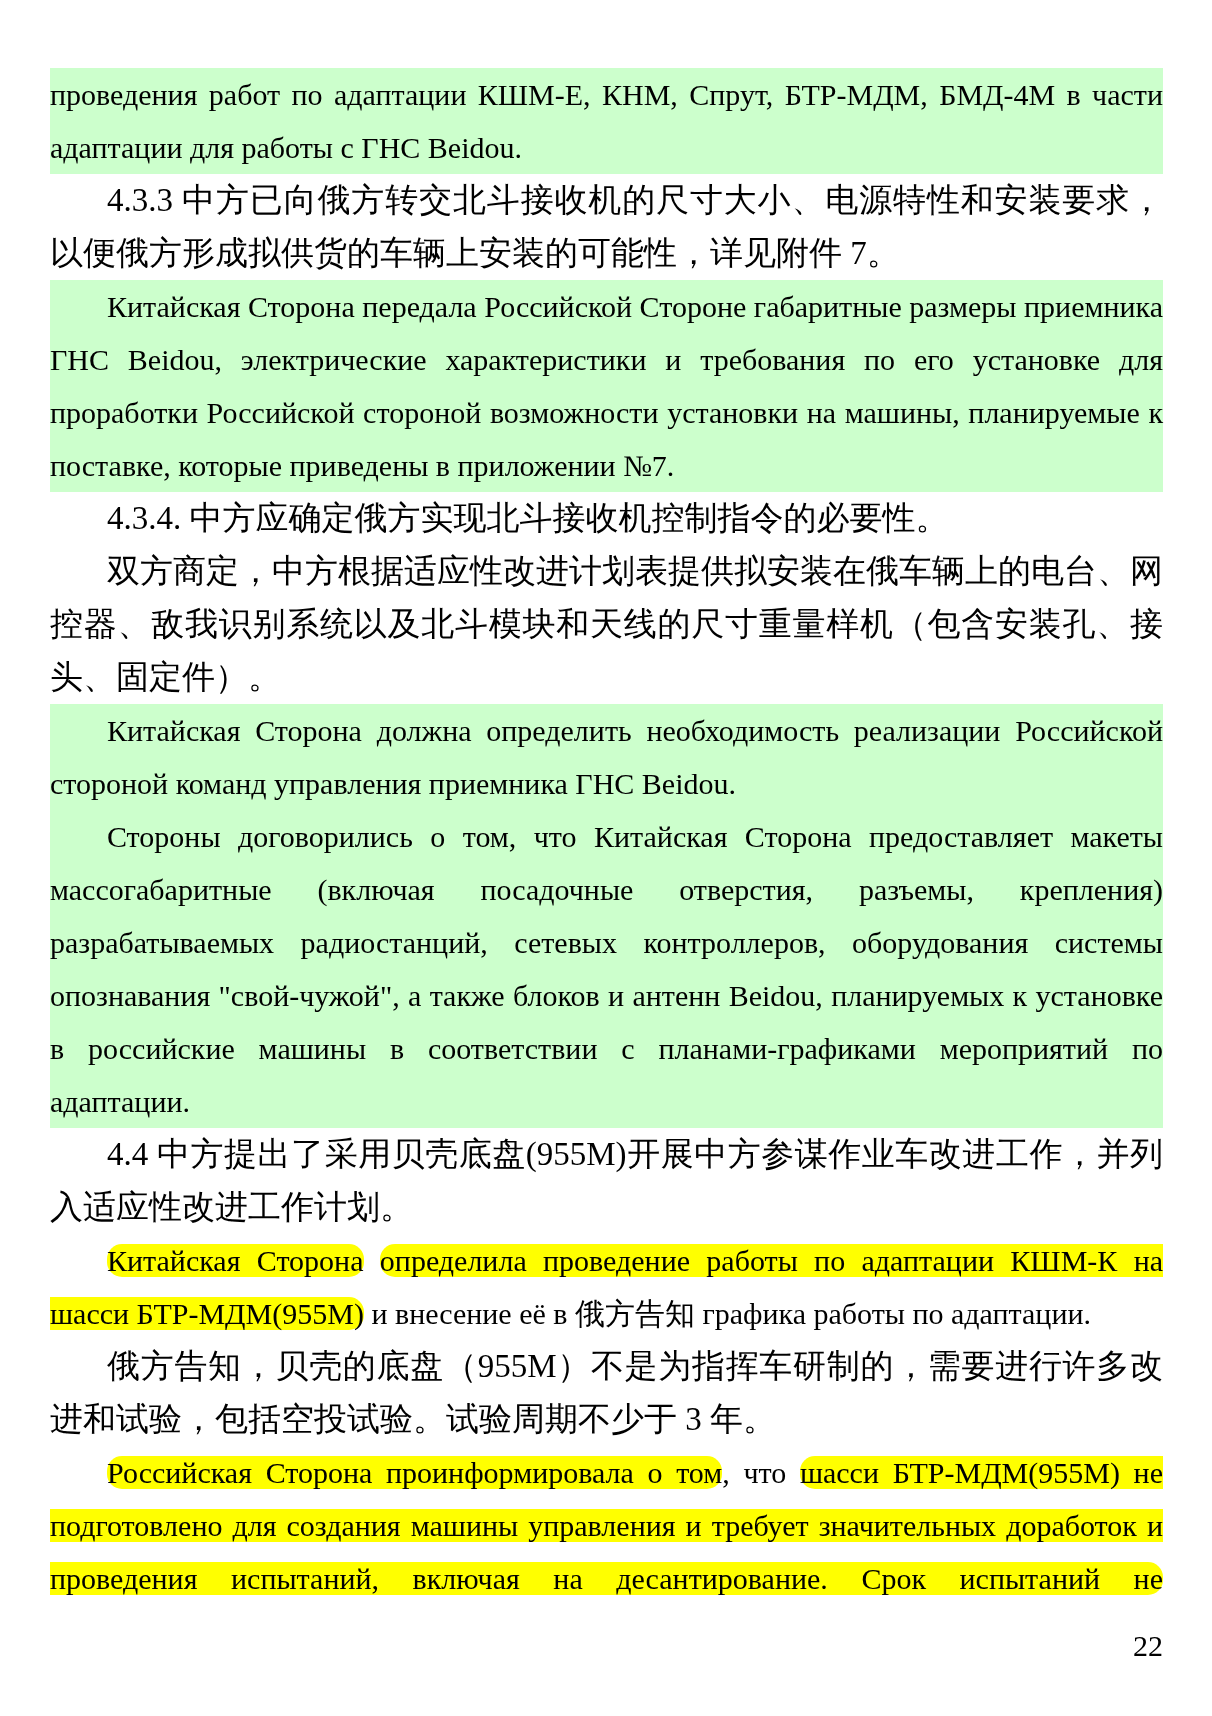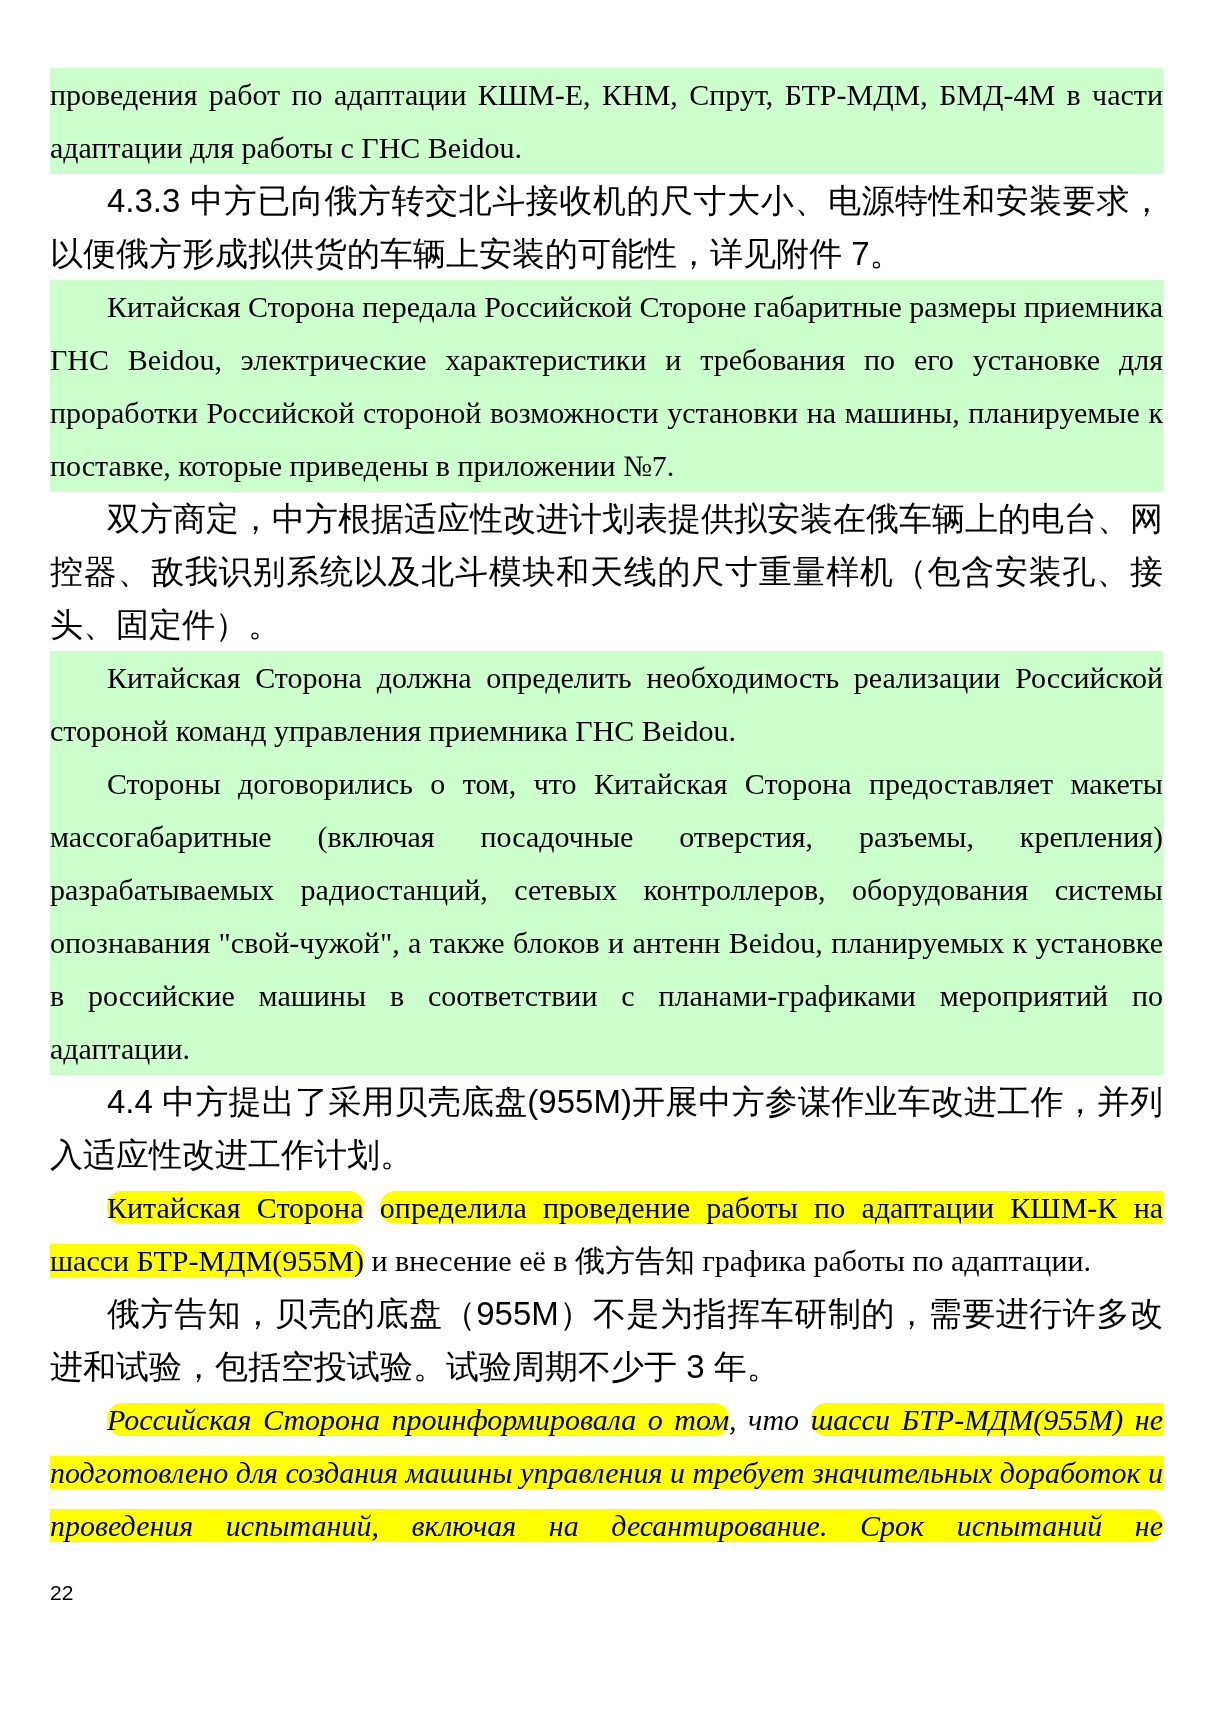--- a/index.html
+++ b/index.html
@@ -25,57 +25,57 @@
     margin: 0;
     padding: 0;
     text-align: justify;
     line-height: 53px;
   }
   p.ru {
     font-family: "Liberation Serif", "DejaVu Serif", serif;
     font-size: 30px;
   }
   p.cn {
-    font-family: Liberation Sans, sans-serif;
+    font-family: Liberation Serif, serif;
     font-size: 33px;
   }
   p.indent {
     text-indent: 57px;
   }
   p.block-green {
     background-color: var(--green-highlight, #ccffcc);
   }
   span.hl-yellow {
     background-color: var(--yellow-highlight, #ffff00);
     border-radius: 15px;
   }
   p.justify-last {
     text-align-last: justify;
-    font-style: italic;
   }
   .page-number {
     margin-top: 14px;
-    text-align: left;
-    font-family: Liberation Sans, sans-serif;
-    font-size: 21px;
+    text-align: right;
+    font-family: Liberation Serif, serif;
+    font-size: 30px;
     line-height: 53px;
   }
 </style>
 </head>
 <body>
 
 <div class="page">
   <div class="doc-body">
 
     <p class="para ru block-green"><span>проведения работ по адаптации КШМ-Е, КНМ, Спрут, БТР-МДМ, БМД-4М в части адаптации для работы с ГНС Beidou.</span></p>
 
     <p class="para cn indent" lang="zh"><span>4.3.3 中方已向俄方转交北斗接收机的尺寸大小、电源特性和安装要求，以便俄方形成拟供货的车辆上安装的可能性，详见附件 7。</span></p>
 
     <p class="para ru block-green indent"><span>Китайская Сторона передала Российской Стороне габаритные размеры приемника ГНС Beidou, электрические характеристики и требования по его установке для проработки Российской стороной возможности установки на машины, планируемые к поставке, которые приведены в приложении №7.</span></p>
 
+    <p class="para cn indent" lang="zh"><span>4.3.4. 中方应确定俄方实现北斗接收机控制指令的必要性。</span></p>
 
     <p class="para cn indent" lang="zh"><span>双方商定，中方根据适应性改进计划表提供拟安装在俄车辆上的电台、网控器、敌我识别系统以及北斗模块和天线的尺寸重量样机（包含安装孔、接头、固定件）。</span></p>
 
     <p class="para ru block-green indent"><span>Китайская Сторона должна определить необходимость реализации Российской стороной команд управления приемника ГНС Beidou.</span></p>
 
     <p class="para ru block-green indent"><span>Стороны договорились о том, что Китайская Сторона предоставляет макеты массогабаритные (включая посадочные отверстия, разъемы, крепления) разрабатываемых радиостанций, сетевых контроллеров, оборудования системы опознавания "свой-чужой", а также блоков и антенн Beidou,  планируемых к установке в российские машины в соответствии с планами-графиками мероприятий по адаптации.</span></p>
 
     <p class="para cn indent" lang="zh"><span>4.4 中方提出了采用贝壳底盘(955M)开展中方参谋作业车改进工作，并列入适应性改进工作计划。</span></p>
 
     <p class="para ru indent"><span class="hl-yellow">Китайская Сторона</span><span> </span><span class="hl-yellow">определила проведение работы по адаптации КШМ-К на шасси БТР-МДМ(955М)</span><span> и внесение её в 俄方告知 графика работы по адаптации.</span></p>

